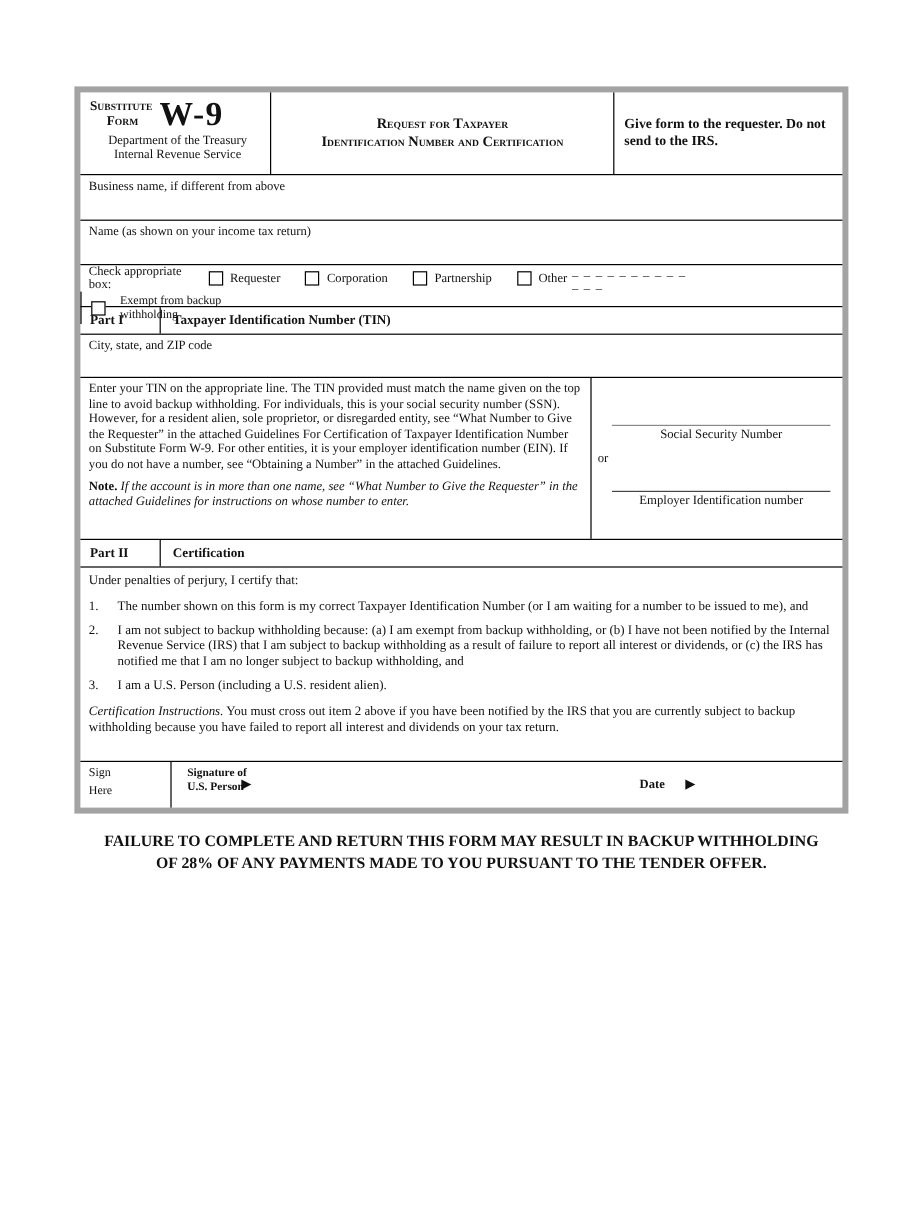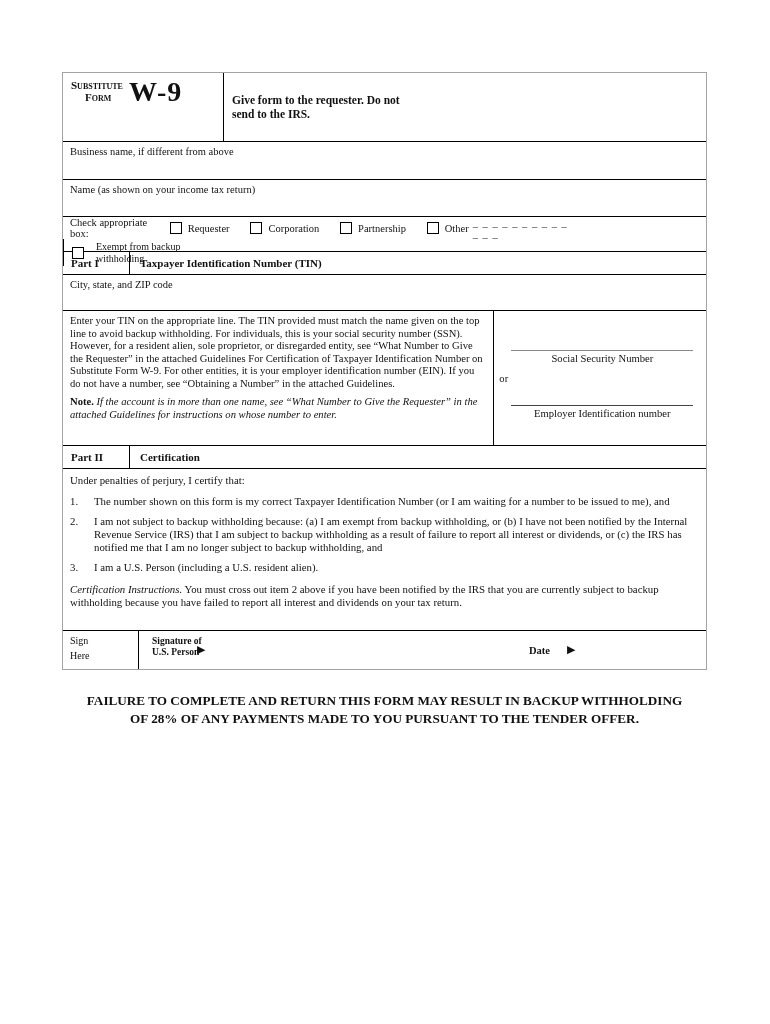--- a/index.html
+++ b/index.html
@@ -11,21 +11,21 @@
     background: #ffffff;
     font-family: "Liberation Serif", serif;
     color: #111111;
     overflow: hidden;
   }
   .form {
     position: absolute;
     left: 62px;
     top: 72px;
     width: 645px;
-    border: 1px solid #a3a3a3;
+    border: 5px solid #a3a3a3;
   }
   .row { display: flex; border-bottom: 1px solid #000; position: relative; }
   .row:last-child { border-bottom: none; }
   .cell { position: relative; }
   .cell + .cell { border-left: 1px solid #000; }
 
   
   .header-row { height: 69px; }
   .hdr-left { width: 160px; padding: 6px 4px 2px 8px; }
   .hdr-mid { width: 290px; display: flex; flex-direction: column; justify-content: center; align-items: center; text-align: center; }
@@ -122,20 +122,28 @@
 
     <div class="row header-row">
       <div class="cell hdr-left">
         <div class="sub-block">
           <div class="sub-lines">
             <div class="l1">Substitute</div>
             <div class="l2">Form</div>
           </div>
           <div class="w9">W-9</div>
         </div>
+        <div class="dept">
+          <div>Department of the Treasury</div>
+          <div>Internal Revenue Service</div>
+        </div>
+      </div>
+      <div class="cell hdr-mid">
+        <div class="main-title">Request for Taxpayer</div>
+        <div class="main-title">Identification Number and Certification</div>
       </div>
       <div class="cell hdr-right">
         <div class="give-form">Give form to the requester.  Do not send to the IRS.</div>
       </div>
     </div>
 
     <div class="row field-row business-row">
       <div class="field-label">Business name, if different from above</div>
     </div>
 

